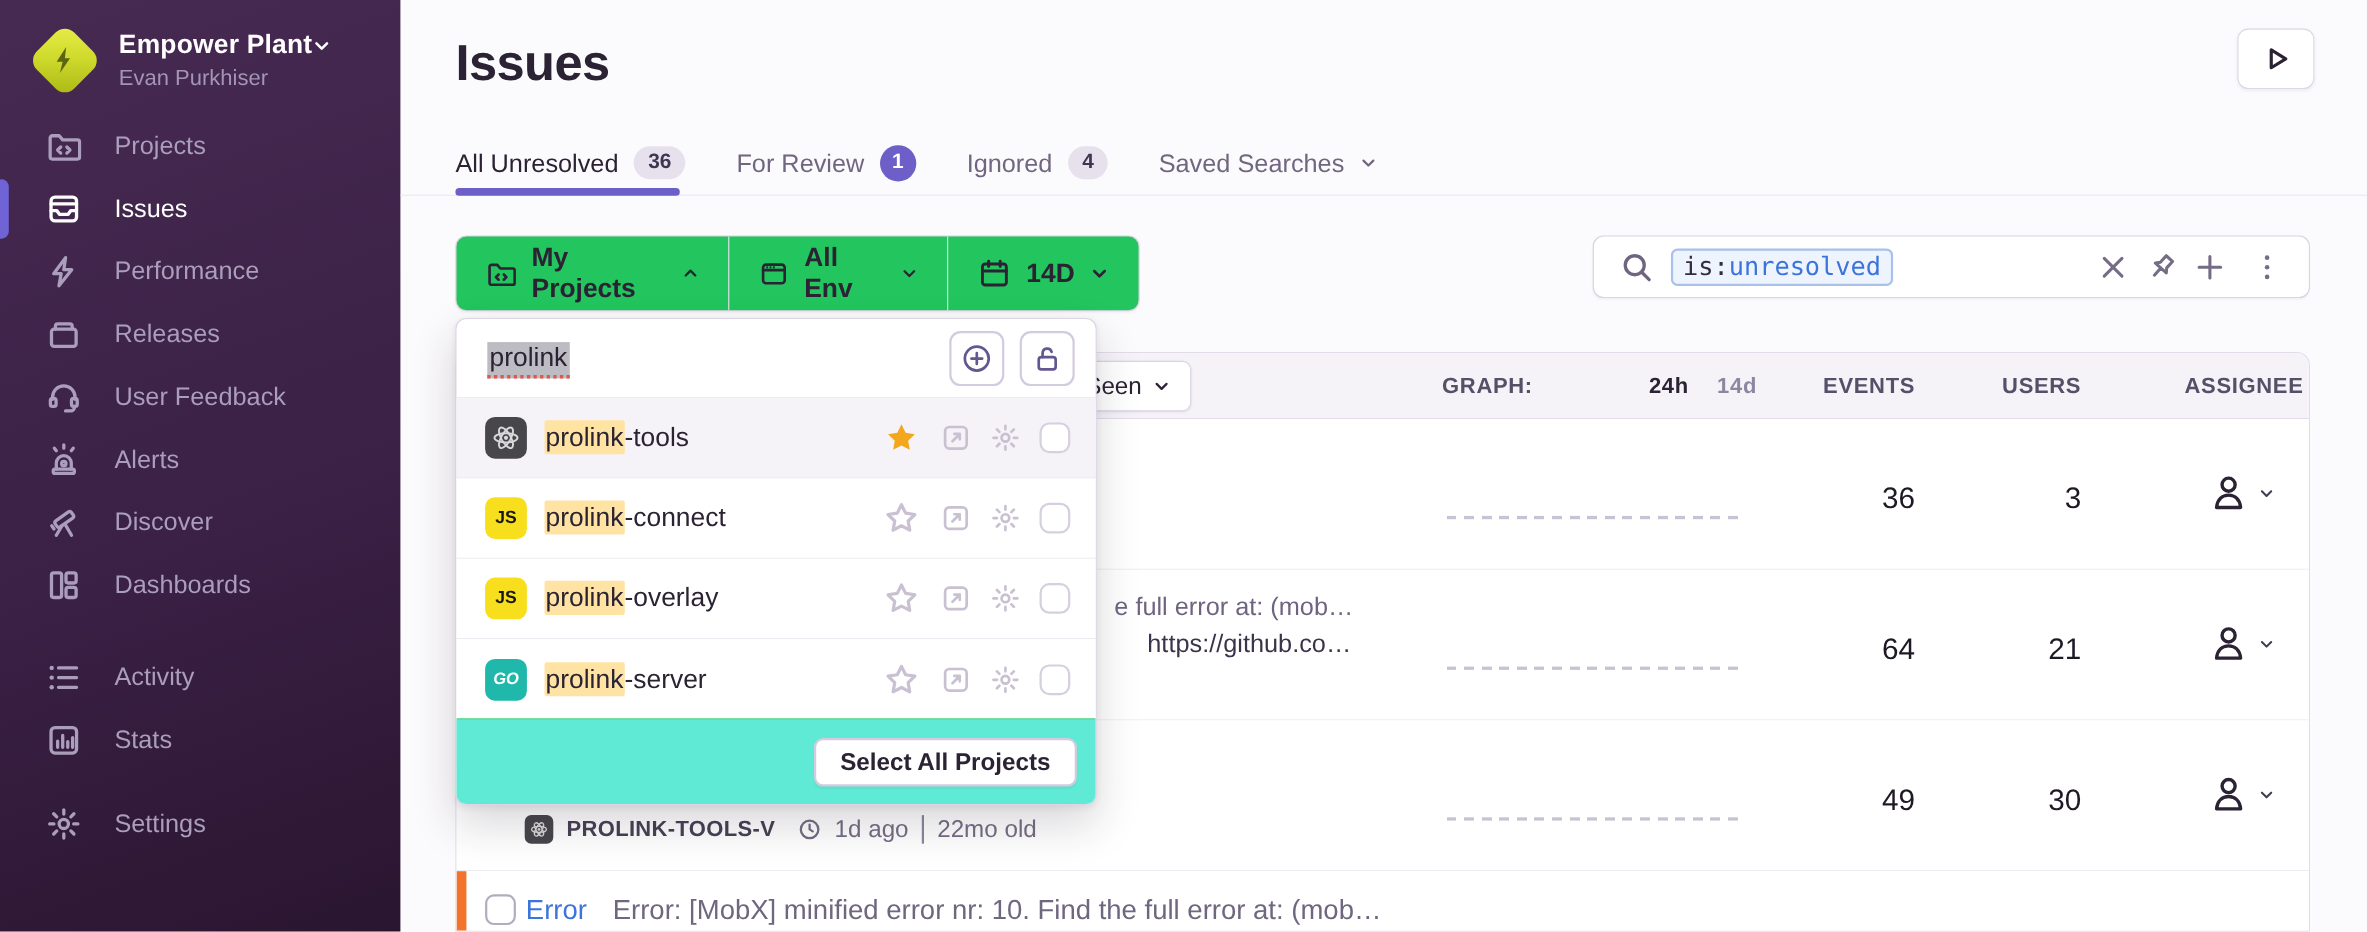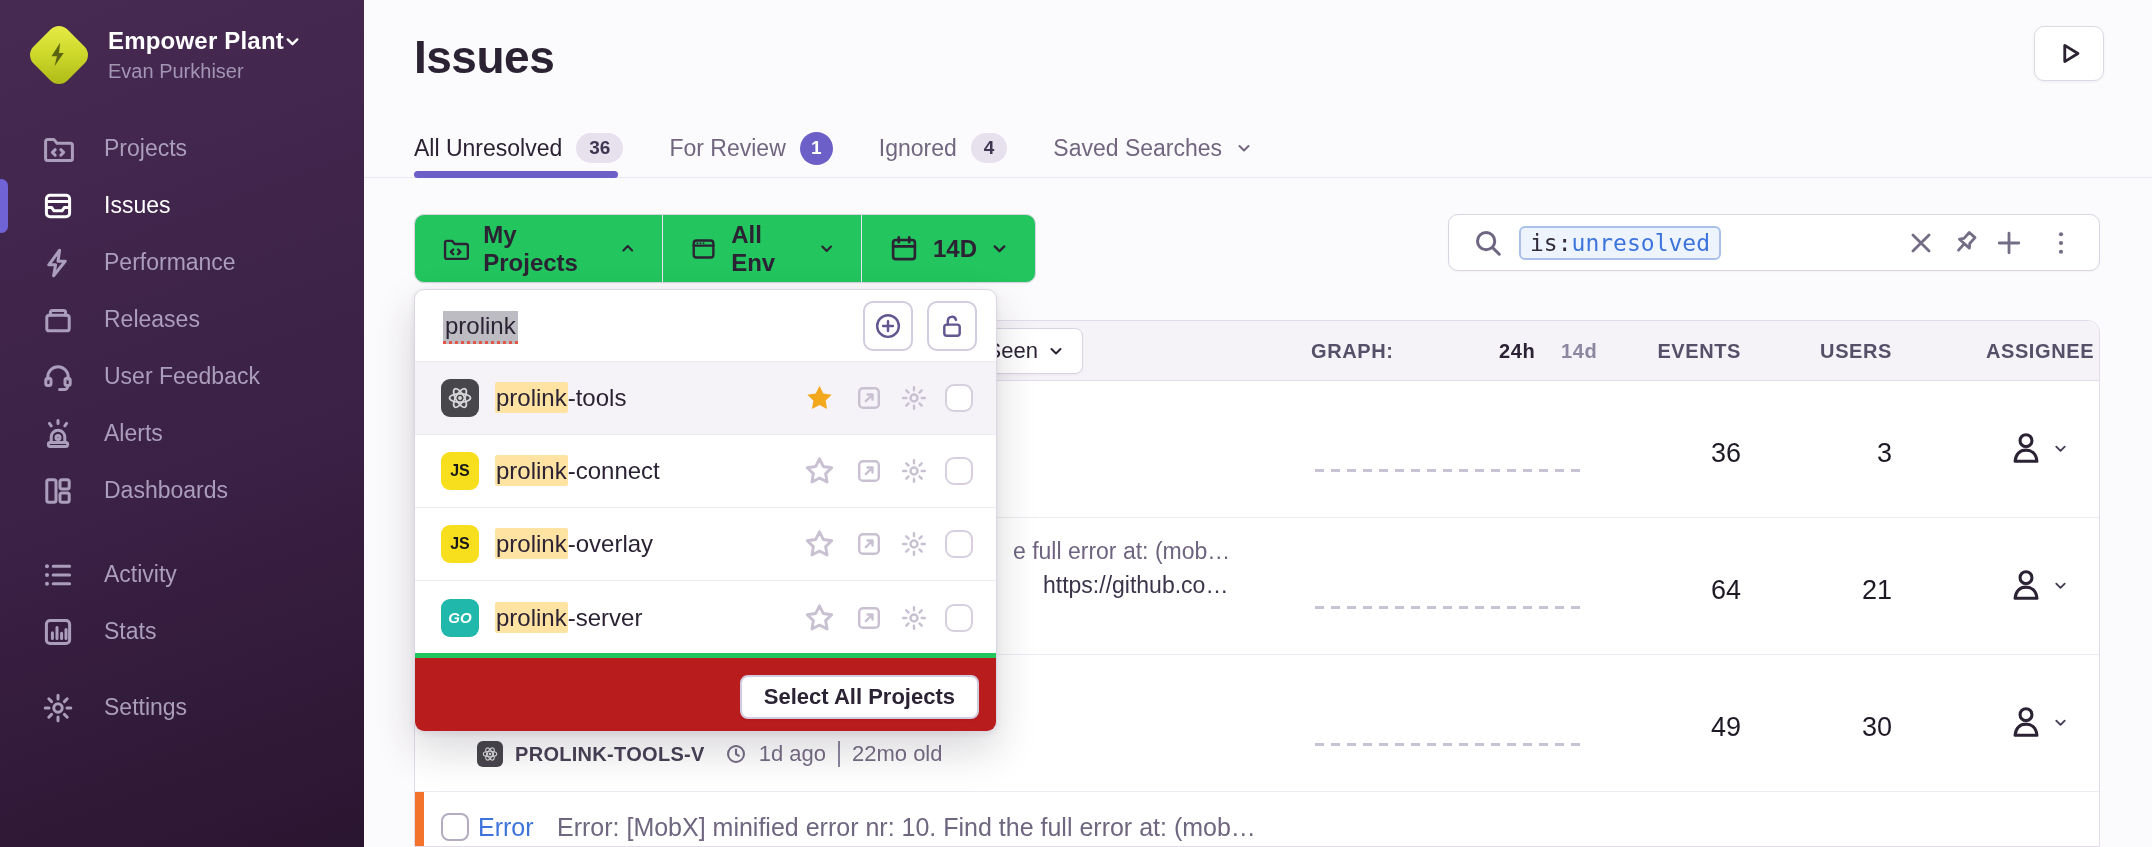--- a/index.html
+++ b/index.html
@@ -14,21 +14,21 @@
   .org { position:absolute; left:30px; top:26px; display:flex; gap:20px; align-items:center; }
   .logo { width:58px; height:58px; position:relative; flex:none; }
   .logo .diamond { position:absolute; inset:5px; transform:rotate(45deg); border-radius:12px;
     background:linear-gradient(135deg,#e9ef49 0%,#cdd92b 48%,#aab614 100%); }
   .logo svg { position:absolute; left:14px; top:14px; width:30px; height:30px; color:#5b6410; stroke-width:0; }
   .logo svg path { fill:#5b6410; }
   .org-name-row { display:flex; align-items:center; color:#fff; }
   .org-name { font-size:24px; font-weight:700; letter-spacing:.2px; }
   .org-chev { width:17px; height:17px; stroke-width:2.2; }
   .org-user { font-size:20px; color:#a395b4; margin-top:5px; }
-  .nav { position:absolute; left:0; right:0; top:120px; }
+  .nav { position:absolute; left:0; right:0; top:104px; }
   .nav-item { position:relative; height:57px; display:flex; align-items:center; gap:30px; padding-left:42px;
     font-size:23px; cursor:pointer; }
   .nav-item svg { width:32px; height:32px; flex:none; }
   .nav-item.active { color:#fff; font-weight:500; }
   .nav-item.gap1 { margin-top:27px; }
   .nav-item.gap2 { margin-top:19px; }
   .active-bar { position:absolute; left:-5px; top:50%; transform:translateY(-50%); width:13px; height:54px;
     border-radius:8px; background:#6f63d6; }
 
   
@@ -134,22 +134,22 @@
   .pname { font-size:24px; color:#2b2233; }
   .pname mark { background:#ffe3a3; color:inherit; padding:2px 1px; border-radius:2px; }
   .act { position:absolute; top:50%; transform:translateY(-50%); cursor:pointer; }
   .act.star { left:389px; width:31px; height:31px; color:#c9c1d2; }
   .act.star svg { width:31px; height:31px; }
   .act.star.on { color:#F2A71C; }
   .act.star.on svg path { fill:#F2A71C; stroke:none; }
   .act.open { left:440px; } .act.gearb { left:485px; }
   .act.open svg, .act.gearb svg { width:28px; height:28px; color:#c9c1d2; stroke-width:1.4; }
   .act.checkb { left:530px; width:28px; height:28px; border:2px solid #d6cfde; border-radius:9px; background:#fff; }
-  .pd-footer { position:absolute; left:0; right:0; bottom:0; height:78px; background:#b91c1c;
-    border-top:5px solid #22c55e; border-radius:0 0 9px 9px; }
+  .pd-footer { position:absolute; left:0; right:0; bottom:0; height:78px; background:#5eead4;
+    border-top:1px solid #22c55e; border-radius:0 0 9px 9px; }
   .select-all { position:absolute; right:17px; top:17px; height:44px; padding:0 22px; background:#fff;
     border:2px solid #d3cbdf; border-radius:8px; font-size:22px; font-weight:700; color:#2b2233;
     font-family:"Liberation Sans", sans-serif; cursor:pointer; box-shadow:0 2px 2px rgba(40,30,60,.04); }
 </style>
 </head>
 <body>
 
 <aside class="sidebar">
   <div class="org">
     <div class="logo">
@@ -208,20 +208,30 @@
       <span>User Feedback</span>
     </div>
     <div class="nav-item">
       <svg viewBox="0 0 16 16">
           <path d="M4.6 12.2V9.5a3.4 3.4 0 0 1 6.8 0v2.7"></path>
           <rect x="3.2" y="12.2" width="9.6" height="2" rx="0.8"></rect>
           <circle cx="8" cy="9.7" r="1"></circle>
           <path d="M8 1.2v1.5M3.7 2.7l.9 1.2M12.3 2.7l-.9 1.2"></path>
         </svg>
       <span>Alerts</span>
+    </div>
+    <div class="nav-item">
+      <svg viewBox="0 0 16 16">
+          <g transform="rotate(-35 8 6.5)">
+            <rect x="3.6" y="5" width="9" height="3.4" rx="1"></rect>
+            <path d="M1.8 5.8v1.8"></path>
+          </g>
+          <path d="M7.2 9.4 4.6 13.8M8.8 9.2l2.7 4.6"></path>
+        </svg>
+      <span>Discover</span>
     </div>
     <div class="nav-item">
       <svg viewBox="0 0 16 16">
           <rect x="2.4" y="2.4" width="4.6" height="11.2" rx="1"></rect>
           <rect x="9" y="2.4" width="4.6" height="4.6" rx="1"></rect>
           <rect x="9" y="9" width="4.6" height="4.6" rx="1"></rect>
         </svg>
       <span>Dashboards</span>
     </div>
     <div class="nav-item gap1">

